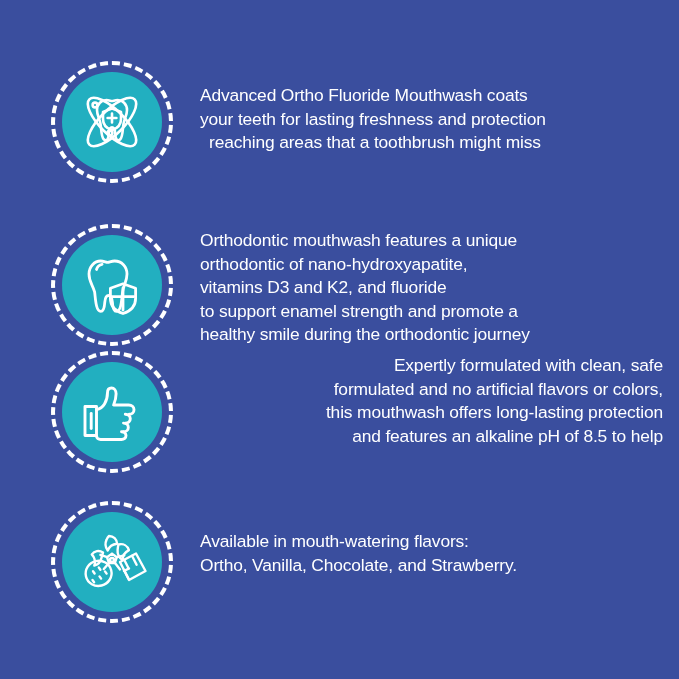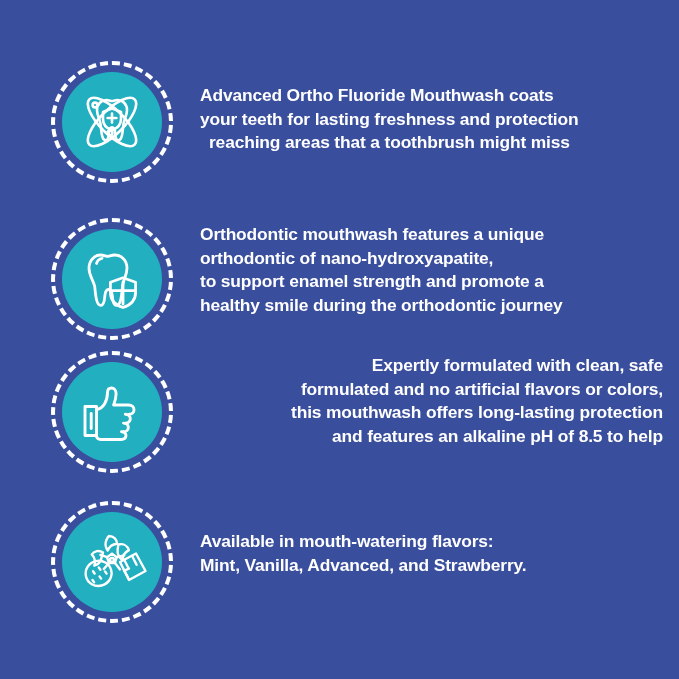--- a/index.html
+++ b/index.html
@@ -75,36 +75,36 @@
   .badge-icon svg {
     display: block;
     width: 78px;
     height: 78px;
   }
   .feature-text {
     flex: 1 1 auto;
     margin-left: 27px;
     padding-right: 16px;
     color: #ffffff;
-    font-weight: 700;
+    font-weight: 400;
     font-size: 17.4px;
     line-height: 23.6px;
     letter-spacing: -0.15px;
     -webkit-font-smoothing: antialiased;
   }
   .feature-text .line {
     display: block;
     white-space: nowrap;
   }
   .feature-text .line.indent {
     padding-left: 9px;
   }
   
   .row-1 { top: 61px; }
-  .row-2 { top: 218px; }
+  .row-2 { top: 224px; }
   .row-3 { top: 351px; }
   .row-4 { top: 501px; }
   .row-1 .feature-text { margin-top: 23px; }
   .row-2 .feature-text { margin-top: 5px; }
   .row-3 .feature-text { margin-top: 3px; text-align: right; }
   .row-4 .feature-text { margin-top: 29px; }
 </style>
 </head>
 <body style="background: rgb(58, 78, 158);">
 
@@ -143,20 +143,21 @@
             <path d="M16 28c0-7.5 5.6-13 11.6-13 3.2 0 5.4 1.3 7 1.3s3.8-1.3 7-1.3C48.6 15 54 20.5 54 28c0 7.4-3.4 10.6-4.4 17.8-0.6 4.4-0.8 9.8-2 14.2-0.8 3.2-2.2 5.4-4.2 5.4-3 0-3.7-4.4-4-9.3-0.3-3.4-0.8-6.6-3.8-6.6s-3.5 3.2-3.8 6.6c-0.3 4.9-1 9.3-4 9.3-2 0-3.4-2.2-4.2-5.4-1.2-4.4-1.4-9.8-2-14.2C19.4 38.6 16 35.4 16 28z"></path>
             <path d="M23.5 23.5c0.8-2.8 3-4.8 5.6-5.2"></path>
             <path d="M50 37.8l12.6 4.5v10.1c0 7.3-5.2 12.6-12.6 15.1-7.4-2.5-12.6-7.8-12.6-15.1V42.3z"></path>
             <path d="M50 42v22M39.2 50.6h21.6"></path>
           </svg>
         </span>
       </div>
       <p class="feature-text" style="color: rgb(255, 255, 255);">
         <span class="line">Orthodontic mouthwash features a unique</span>
         <span class="line">orthodontic of nano-hydroxyapatite,</span>
+        <span class="line">vitamins D3 and K2, and fluoride</span>
         <span class="line">to support enamel strength and promote a</span>
         <span class="line">healthy smile during the orthodontic journey</span>
       </p>
     </li>
 
     <li class="feature-row row-3">
       <div class="badge">
         <div class="badge-ring" style="border-color: rgb(255, 255, 255);"></div>
         <div class="badge-disc" style="background: rgb(34, 175, 192);"></div>
         <span class="badge-icon">
@@ -192,18 +193,18 @@
             <path d="M13 53.5c-1.6-6.8 2.6-13.5 9.6-15.3 7-1.7 13.9 2.2 15.6 9s-2.6 13.6-9.6 15.3S14.6 60.3 13 53.5z"></path>
             <path d="M20 48.3l1.6 2.2M25.8 44.5l1.6 2.2M19.5 57l1.6 2.2M26.5 53.4l1.6 2.2M32 48.4l1.6 2.2"></path>
             <path d="M39 30.6l4.8 3.6-1.9 5.8h-6l-1.9-5.8z"></path>
             <path d="M43.8 34.2l7.5-1.8M42 40l5 6.4M36 40l-5.2 6M34.2 34.2l-6.8-2.4"></path>
             <circle cx="39" cy="37" r="2"></circle>
           </svg>
         </span>
       </div>
       <p class="feature-text" style="color: rgb(255, 255, 255);">
         <span class="line">Available in mouth-watering flavors:</span>
-        <span class="line">Mint, Vanilla, Advanced, and Strawberry.</span>
+        <span class="line">Ortho, Vanilla, Chocolate, and Strawberry.</span>
       </p>
     </li>
 
   </ul>
 </div>
 
 </body></html>

